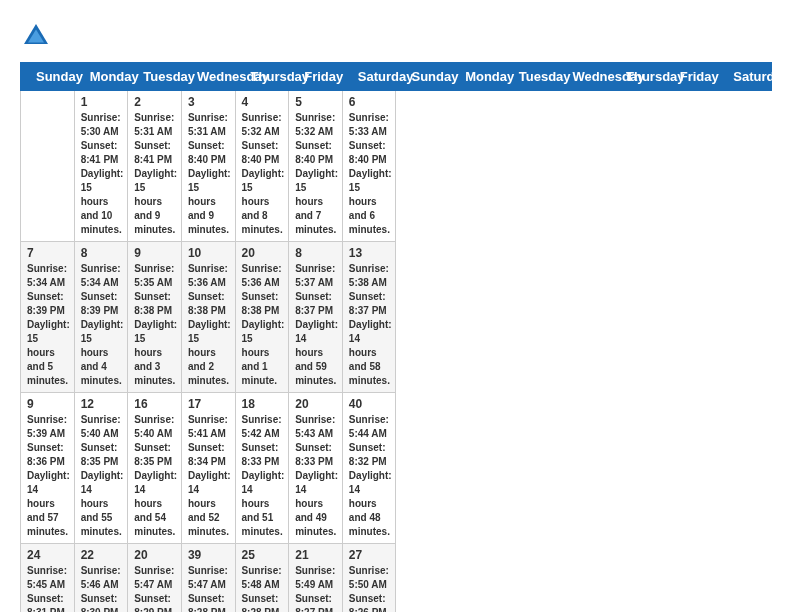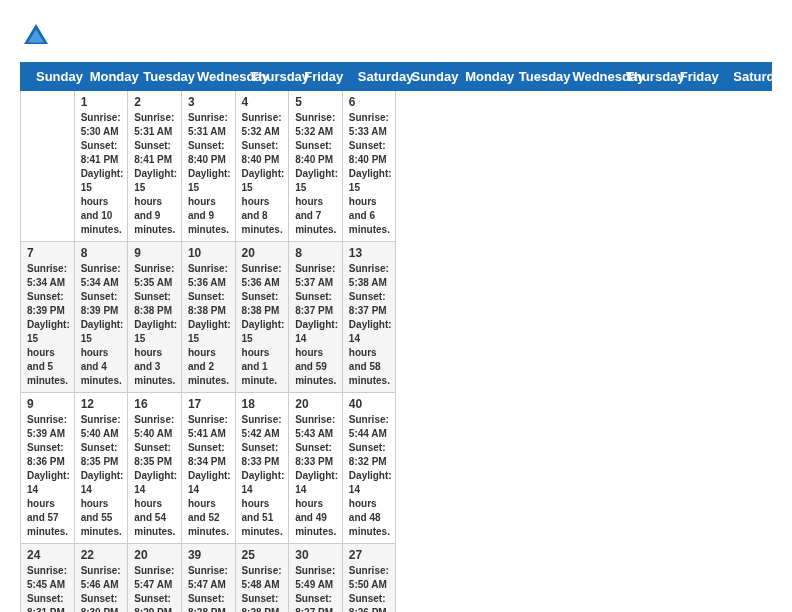--- a/index.html
+++ b/index.html
@@ -233,21 +233,21 @@
         </td>
         <td>
           <span class="day-number">39</span>
           <div class="cell-info">Sunrise: 5:47 AM<br>Sunset: 8:28 PM<br>Daylight: 14 hours and 41 minutes.</div>
         </td>
         <td>
           <span class="day-number">25</span>
           <div class="cell-info">Sunrise: 5:48 AM<br>Sunset: 8:28 PM<br>Daylight: 14 hours and 39 minutes.</div>
         </td>
         <td>
-          <span class="day-number">30</span>
+          <span class="day-number">21</span>
           <div class="cell-info">Sunrise: 5:49 AM<br>Sunset: 8:27 PM<br>Daylight: 14 hours and 37 minutes.</div>
         </td>
         <td>
           <span class="day-number">27</span>
           <div class="cell-info">Sunrise: 5:50 AM<br>Sunset: 8:26 PM<br>Daylight: 14 hours and 35 minutes.</div>
         </td>
       </tr>
     </tbody>
 </table>
 

